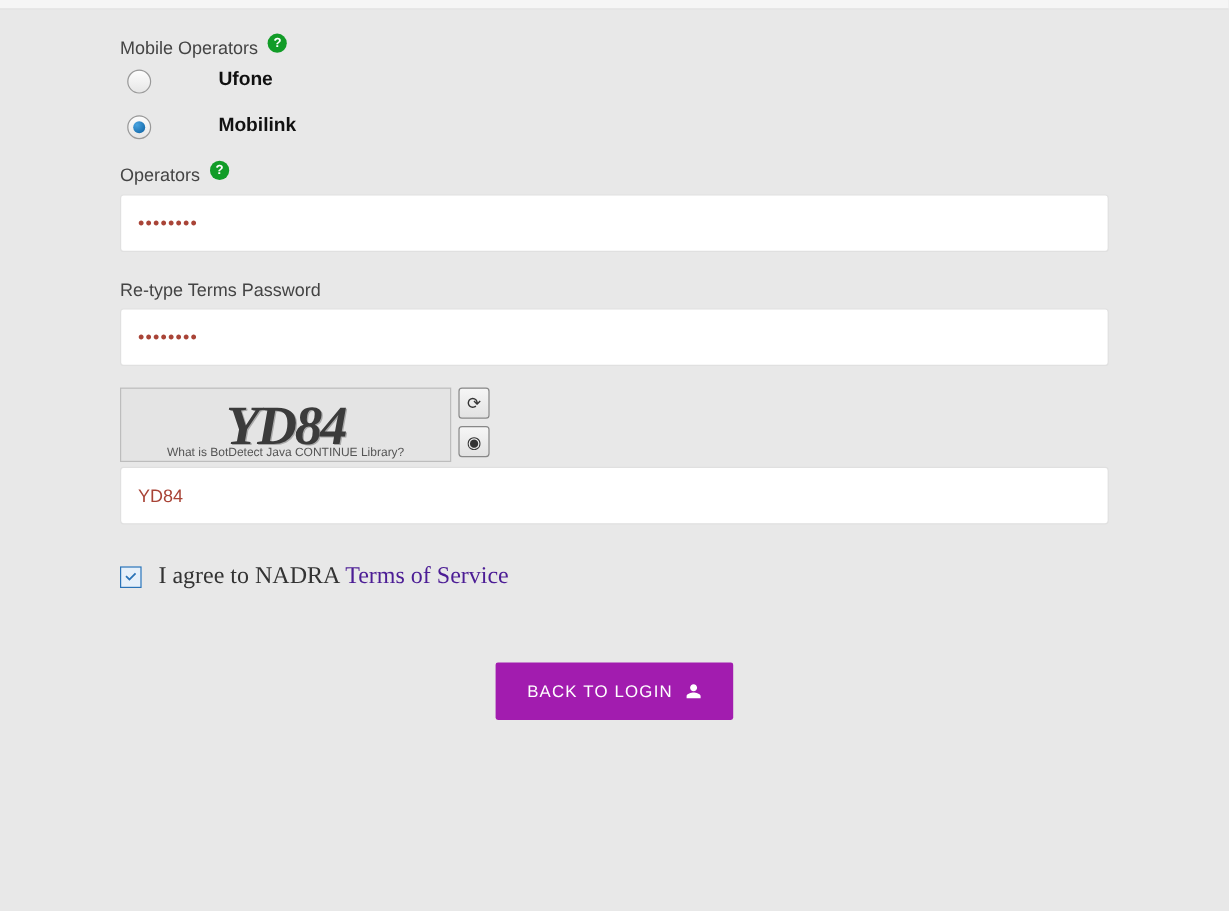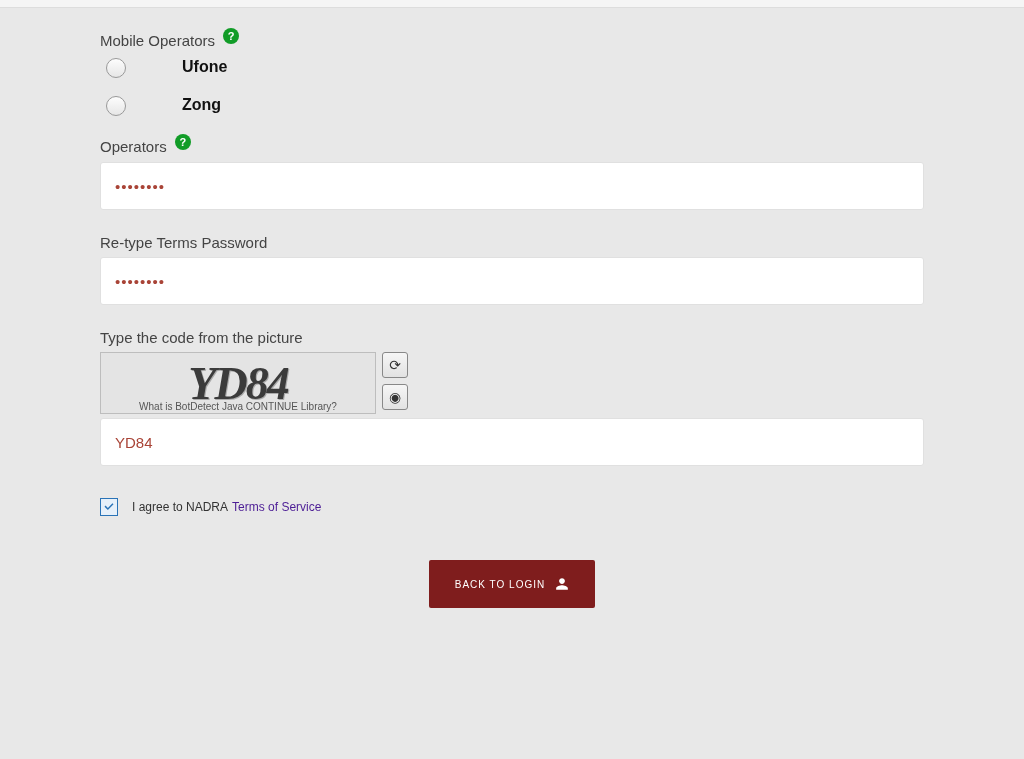--- a/index.html
+++ b/index.html
@@ -140,23 +140,24 @@
       align-items: center;
       justify-content: center;
       font-size: 14px;
       color: #333;
       cursor: pointer;
     }
     .terms-row {
       display: flex;
       align-items: center;
       margin-top: 14px;
-      margin-bottom: 44px;
-      font-size: 12px;
+      margin-bottom: 60px;
+      font-size: 20px;
       color: #333;
+      font-family: Liberation Serif, serif;
     }
     .checkbox {
       width: 18px;
       height: 18px;
       border: 1px solid #2a73b7;
       background: #e6f0fa;
       margin-right: 14px;
       display: flex;
       align-items: center;
       justify-content: center;
@@ -167,26 +168,26 @@
       color: #4c1d95;
       margin-left: 4px;
       cursor: pointer;
     }
     .button-row {
       display: flex;
       justify-content: center;
       gap: 44px;
     }
     .btn {
-      background: #7f1d1d;
+      background: #a21caf;
       color: #fff;
       border: none;
       height: 48px;
       padding: 0 26px;
-      font-size: 10px;
+      font-size: 14px;
       letter-spacing: 1px;
       border-radius: 2px;
       cursor: pointer;
       display: inline-flex;
       align-items: center;
       gap: 10px;
     }
     .btn-icon { display:inline-flex; }
     .btn-icon svg { width:14px; height:14px; fill:#fff; }
   </style>
@@ -201,39 +202,40 @@
   <div class="section-label">
     <span>Mobile Operators</span>
     <span class="help-icon">?</span>
   </div>
 
   <div class="radio-list">
     <div class="radio-row">
       <span class="radio-outer"></span>
       <span class="radio-label">Ufone</span>
     </div>
-    <div class="radio-row">
-      <span class="radio-outer"></span>
-      <span class="radio-label">Zong</span>
+    <div class="radio-row selected">
+      <span class="radio-outer">
+          <span class="radio-inner"></span>
+        </span>
+      <span class="radio-label">Mobilink</span>
     </div>
   </div>
 
   
   <div class="field-label">
     <span>Operators</span>
     <span class="help-icon">?</span>
   </div>
   <input type="text" class="text-input" value="••••••••" style="">
 
   
   <div class="field-label">Re-type Terms Password</div>
   <input type="text" class="text-input" value="••••••••" style="">
 
   
-  <div class="field-label">Type the code from the picture</div>
   <div class="captcha-row">
     <div class="captcha-img">
       <span class="captcha-text">YD84</span>
       <div class="captcha-footer">What is BotDetect Java CONTINUE Library?</div>
     </div>
     <div class="captcha-btns">
       <div class="captcha-btn">
         <span>⟳</span>
       </div>
       <div class="captcha-btn">

